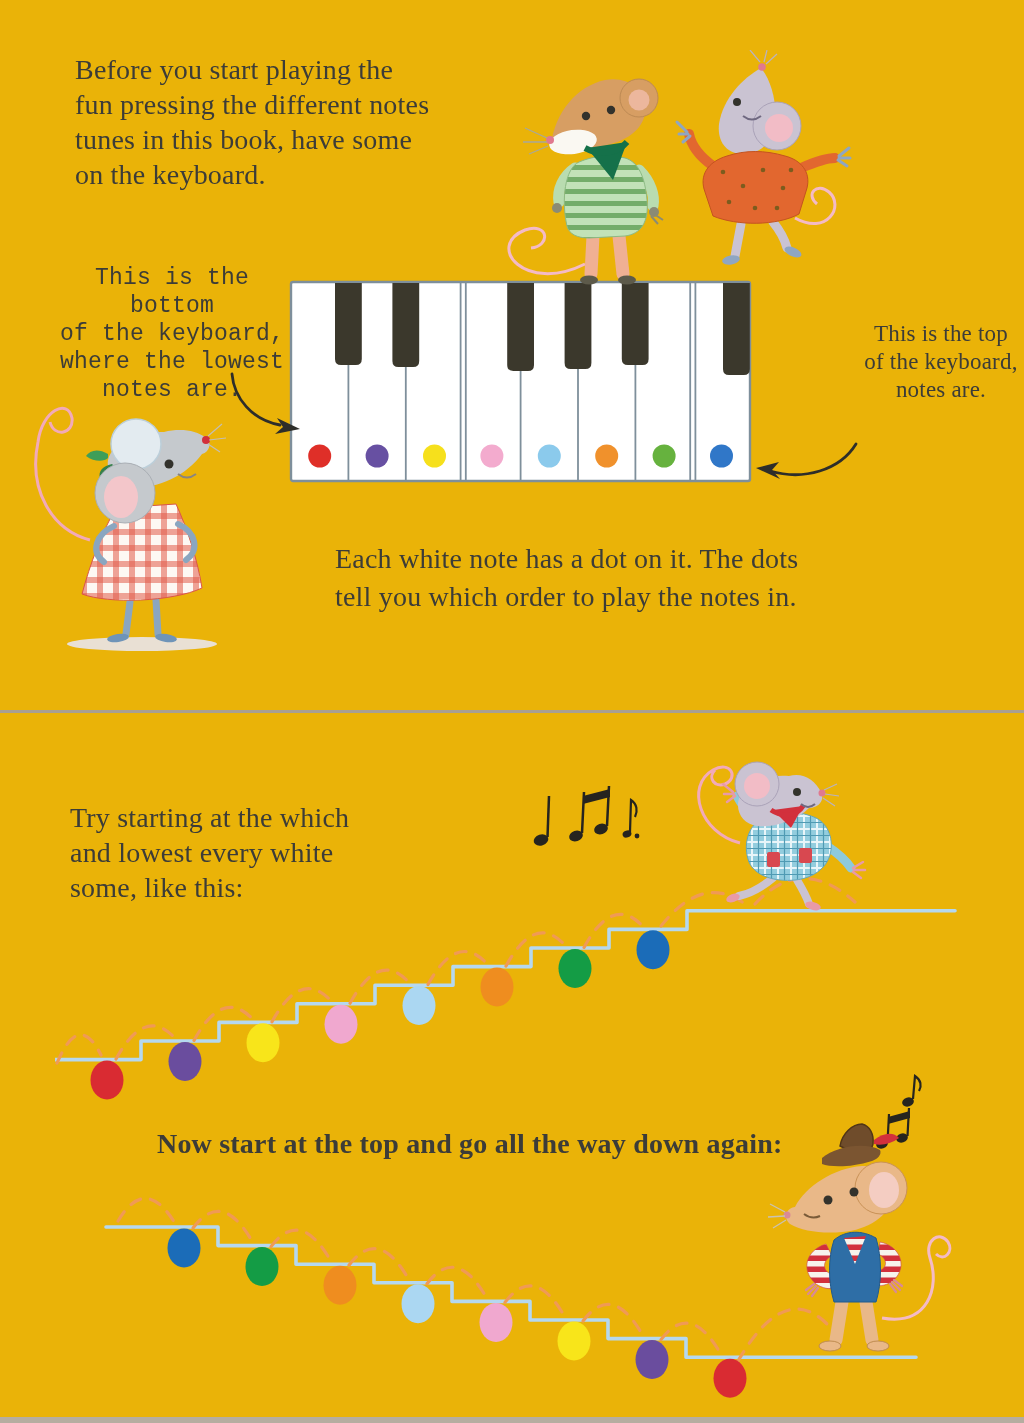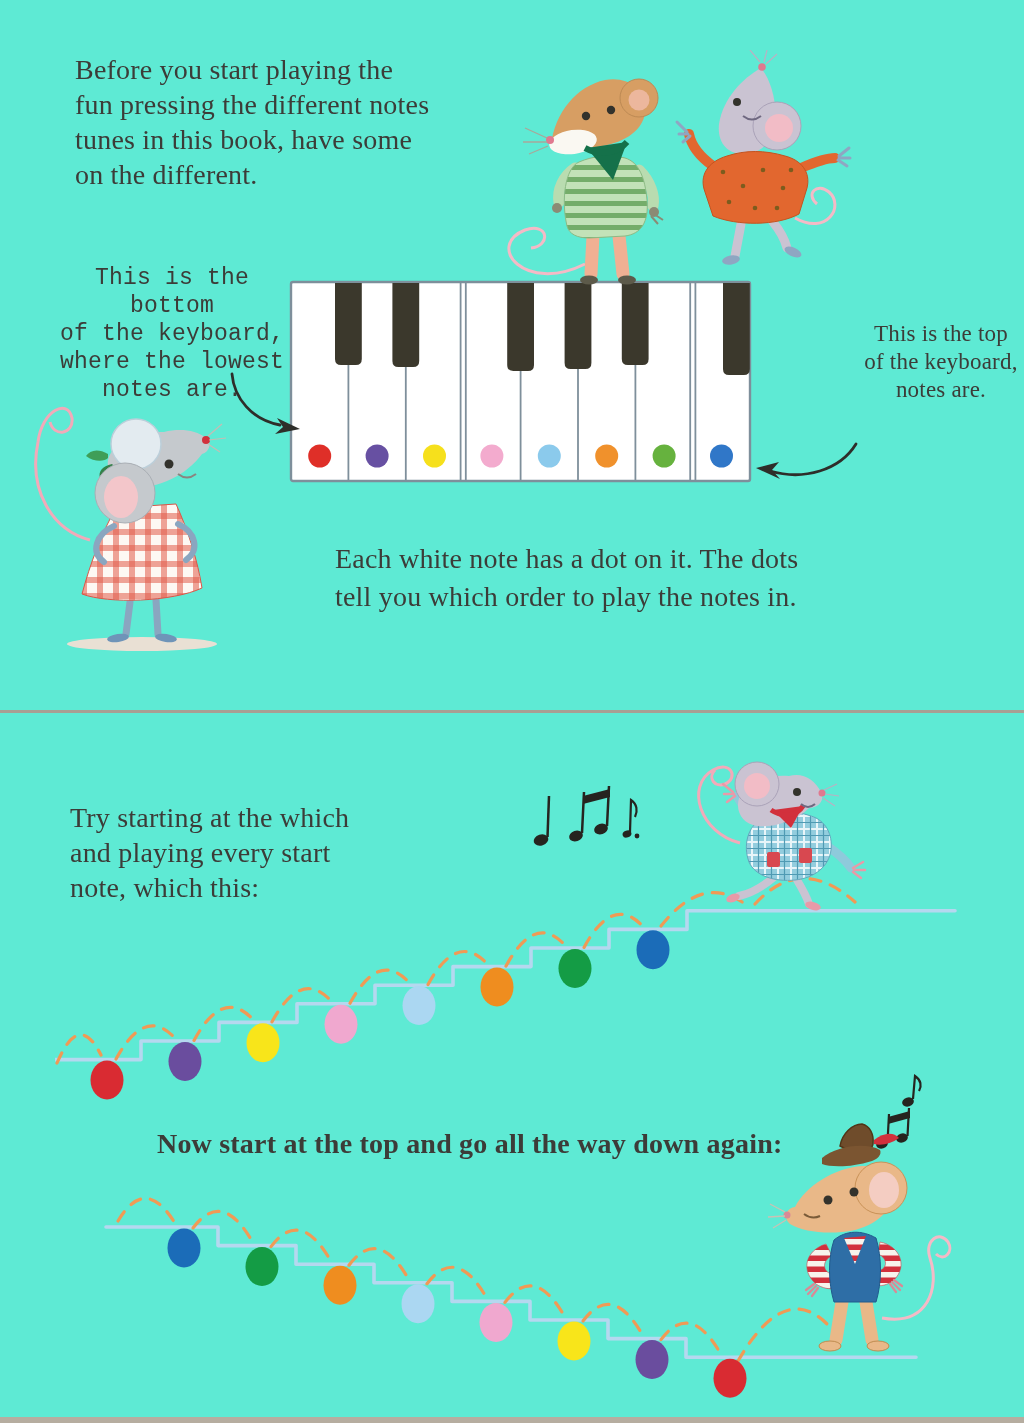--- a/index.html
+++ b/index.html
@@ -1,16 +1,16 @@
 <!DOCTYPE html>
 <html><head>
 <meta charset="utf-8">
 <style>
   html,body{margin:0;padding:0;background:#ffffff;}
-  .page{position:relative;width:1024px;height:1423px;background:#5eead4;overflow:hidden;
+  .page{position:relative;width:1024px;height:1423px;background:#eab308;overflow:hidden;
         font-family:"Liberation Serif", serif;color:#3c3c38;}
   .abs{position:absolute;}
   .tline{display:block;}
   .body-text{font-size:28px;line-height:35px;letter-spacing:.2px;}
   .small-label{font-size:23px;line-height:28px;text-align:center;letter-spacing:.2px;}
   .caption-text{font-size:28px;line-height:38px;letter-spacing:.2px;margin-left:40px;}
   .now-text{font-size:28px;letter-spacing:.2px;}
   .divider{position:absolute;left:0;width:1024px;height:3px;background:#a89f93;}
   .page-edge{position:absolute;left:0;width:1024px;height:6px;background:#b6ada0;}
   svg{display:block;}
@@ -40,21 +40,21 @@
         <rect width="11" height="11" fill="#f7f3ec"></rect>
           <rect y="5.5" width="11" height="5.5" fill="#d2303c"></rect>
       </pattern>
     </defs>
   </svg>
 
   <div class="abs body-text" style="left:75px;top:52px;width:450px;">
     <span class="tline">Before you start playing the</span>
     <span class="tline">fun pressing the different notes</span>
     <span class="tline">tunes in this book, have some</span>
-    <span class="tline">on the different.</span>
+    <span class="tline">on the keyboard.</span>
   </div>
 
   <div class="abs small-label" style="left:52px;top:264px;width:240px;font-family:Liberation Mono, monospace;">
     <span class="tline">This is the bottom</span>
     <span class="tline">of the keyboard,</span>
     <span class="tline">where the lowest</span>
     <span class="tline">notes are.</span>
   </div>
 
   <div class="abs small-label" style="left:821px;top:320px;width:240px;">
@@ -182,22 +182,22 @@
 
   <div class="abs caption-text" style="left:295px;top:540px;width:600px;">
     <span class="tline">Each white note has a dot on it. The dots</span>
     <span class="tline">tell you which order to play the notes in.</span>
   </div>
 
   <div class="divider" style="top:710px;"></div>
 
   <div class="abs body-text" style="left:70px;top:800px;width:420px;">
     <span class="tline">Try starting at the which</span>
-    <span class="tline">and playing every start</span>
-    <span class="tline">note, which this:</span>
+    <span class="tline">and lowest every white</span>
+    <span class="tline">some, like this:</span>
   </div>
 
   <svg class="abs" style="left:528px;top:776px;" width="115" height="78" viewBox="0 0 115 78">
     <g fill="#26241f" stroke="#26241f">
       <ellipse cx="13" cy="64" rx="7.5" ry="5.5" transform="rotate(-18 13 64)" stroke="none"></ellipse>
       <path d="M19.5,61 L21,20" fill="none" stroke-width="2.5"></path>
       <path d="M48,60 m0,0" stroke="none"></path>
       <ellipse cx="48" cy="60" rx="7" ry="5.2" transform="rotate(-18 48 60)" stroke="none"></ellipse>
       <ellipse cx="73" cy="53" rx="7" ry="5.2" transform="rotate(-18 73 53)" stroke="none"></ellipse>
       <path d="M54,57 L56,16 M79,50 L81,10" fill="none" stroke-width="2.5"></path>

